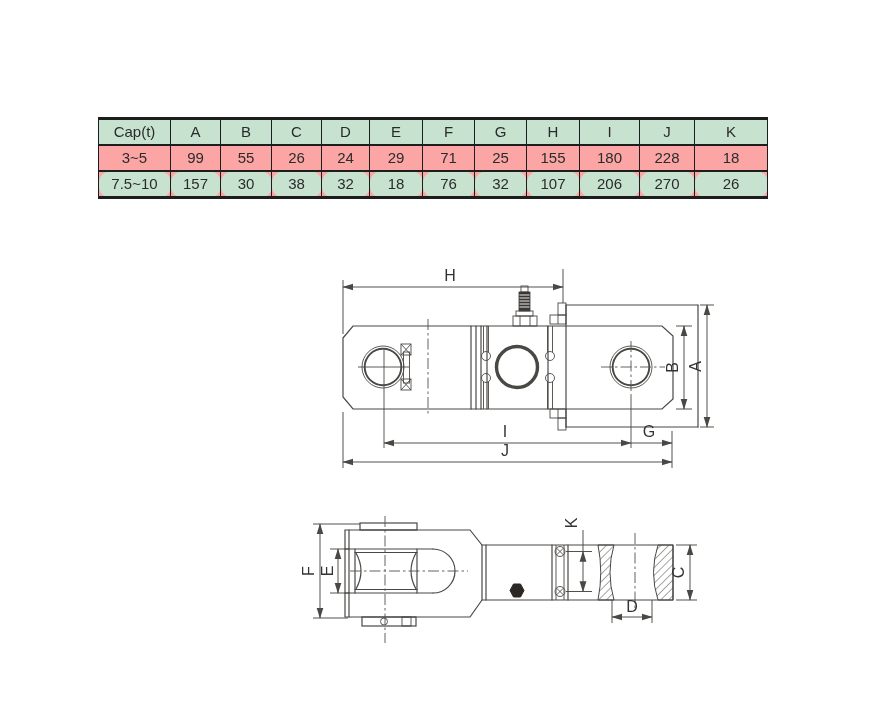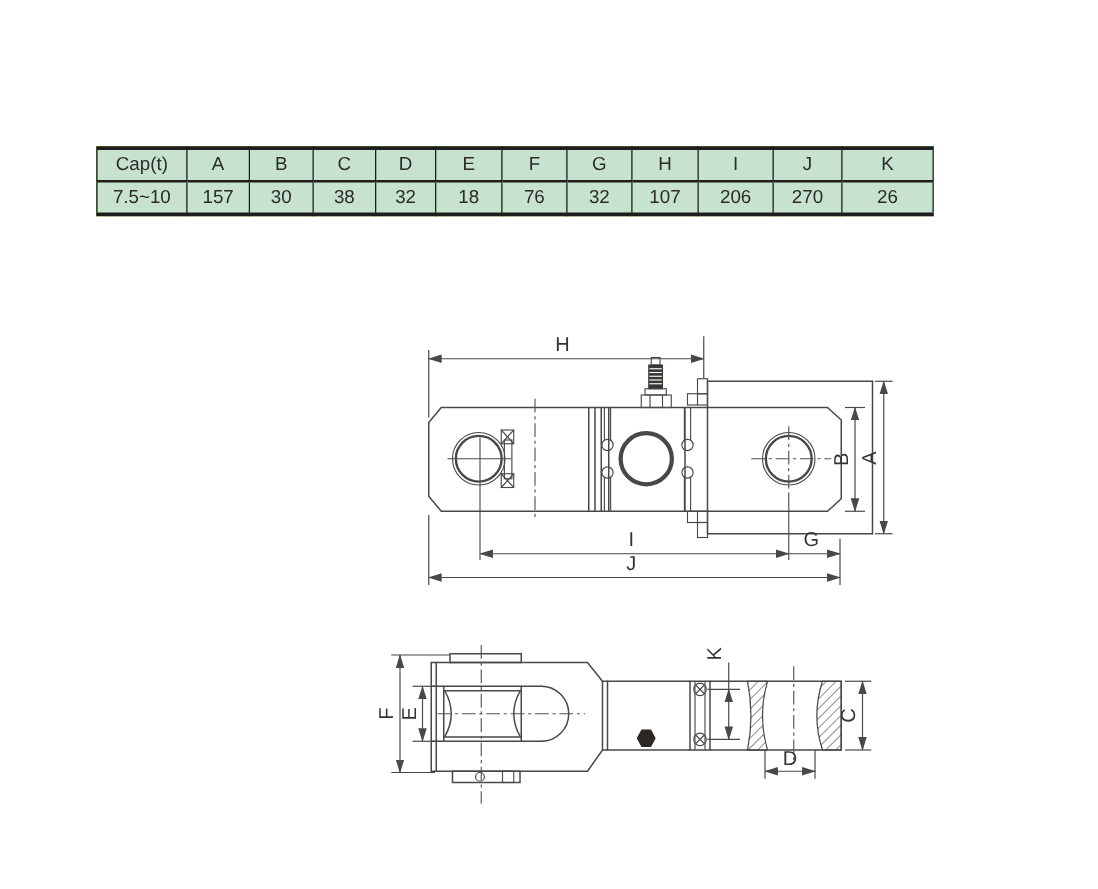--- a/index.html
+++ b/index.html
@@ -1,34 +1,34 @@
 <!DOCTYPE html>
 <html style="--green: #c7e3cf;"><head>
 <meta charset="utf-8">
 <style>
   html,body{margin:0;padding:0;background:#ffffff;}
   body{width:878px;height:711px;position:relative;font-family:"Liberation Sans",sans-serif;}
   .stage{position:absolute;left:0;top:0;width:878px;height:711px;background:#fff;overflow:hidden;}
 
   table.spec{
-    position:absolute;left:77px;top:117px;
+    position:absolute;left:98px;top:117px;
     border-collapse:collapse;table-layout:fixed;
     font-size:15px;color:#2b2b2b;
     border-top:3px solid #1d1d1d;border-bottom:3px solid #1d1d1d;
     border-left:1.5px solid #1d1d1d;border-right:1.5px solid #1d1d1d;
-    background:#84cc16;
+    background:#fca5a5;
   }
   table.spec th, table.spec td{
     border-left:1px solid #1d1d1d;
     border-top:2px solid #1d1d1d;
     height:24px;line-height:24px;text-align:center;vertical-align:middle;
     font-weight:normal;padding:0;white-space:nowrap;
   }
   table.spec thead th{background:var(--green,#c7e3cf);}
-  table.spec tr.hl td{background:var(--green,#c7e3cf);}
+  table.spec tr.hl td{background:var(--green,#c7e3cf);border-radius:12px;}
 
   svg.drawing{position:absolute;left:0;top:0;}
   .ln{stroke:#4a4845;stroke-width:1.2;fill:none;stroke-linecap:round;}
   .thin{stroke:#4a4845;stroke-width:0.9;fill:none;}
   .thk{stroke:#4a4845;stroke-width:3.4;fill:none;}
   .mid{stroke:#4a4845;stroke-width:1.9;fill:none;}
   .cl{stroke:#55514d;stroke-width:0.9;fill:none;stroke-dasharray:11 3 2.5 3;}
   .dim{stroke:#4a4845;stroke-width:0.95;fill:none;}
   .hatched{fill:url(#hatch);stroke:#4a4845;stroke-width:1;}
   svg text{fill:#343434;font-size:16px;font-family:"Liberation Sans",sans-serif;}
@@ -63,20 +63,34 @@
           <th>E</th>
           <th>F</th>
           <th>G</th>
           <th>H</th>
           <th>I</th>
           <th>J</th>
           <th>K</th>
         </tr>
     </thead>
     <tbody>
+        <tr>
+          <td>3~5</td>
+          <td>99</td>
+          <td>55</td>
+          <td>26</td>
+          <td>24</td>
+          <td>29</td>
+          <td>71</td>
+          <td>25</td>
+          <td>155</td>
+          <td>180</td>
+          <td>228</td>
+          <td>18</td>
+        </tr>
         <tr class="hl">
           <td>7.5~10</td>
           <td>157</td>
           <td>30</td>
           <td>38</td>
           <td>32</td>
           <td>18</td>
           <td>76</td>
           <td>32</td>
           <td>107</td>

